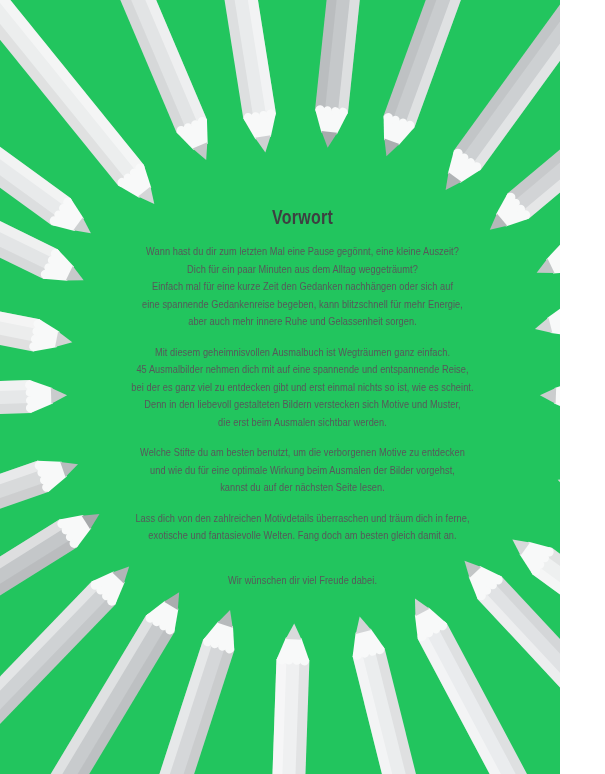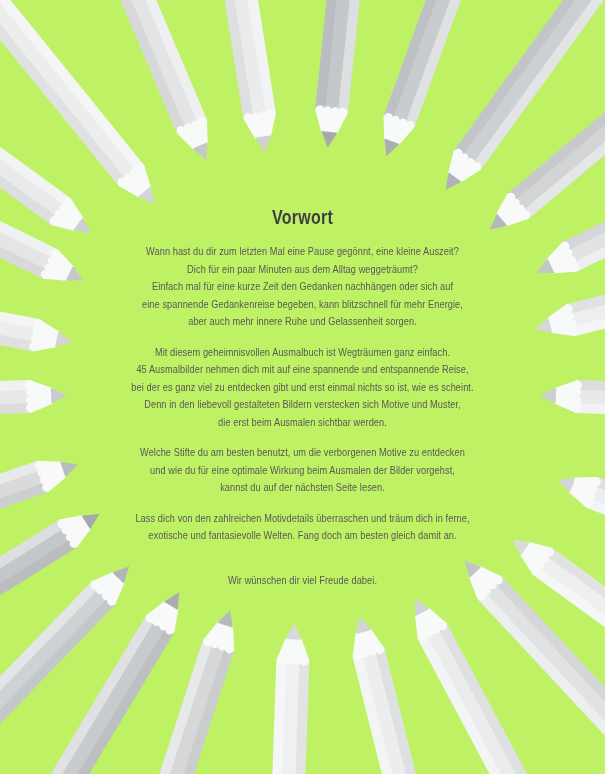--- a/index.html
+++ b/index.html
@@ -4,22 +4,22 @@
 <style>
   html, body { margin: 0; padding: 0; }
   body {
     width: 605px; height: 774px;
     background: #ffffff;
     font-family: "Liberation Sans", sans-serif;
     overflow: hidden;
   }
   .page {
     position: relative;
-    width: 605px; height: 774px;
-    background: #bef264;
+    width: 560px; height: 774px;
+    background: #22c55e;
     overflow: hidden;
   }
   .burst {
     position: absolute;
     left: 0; top: 0;
     width: 605px; height: 774px;
     display: block;
   }
   .content {
     position: absolute;

